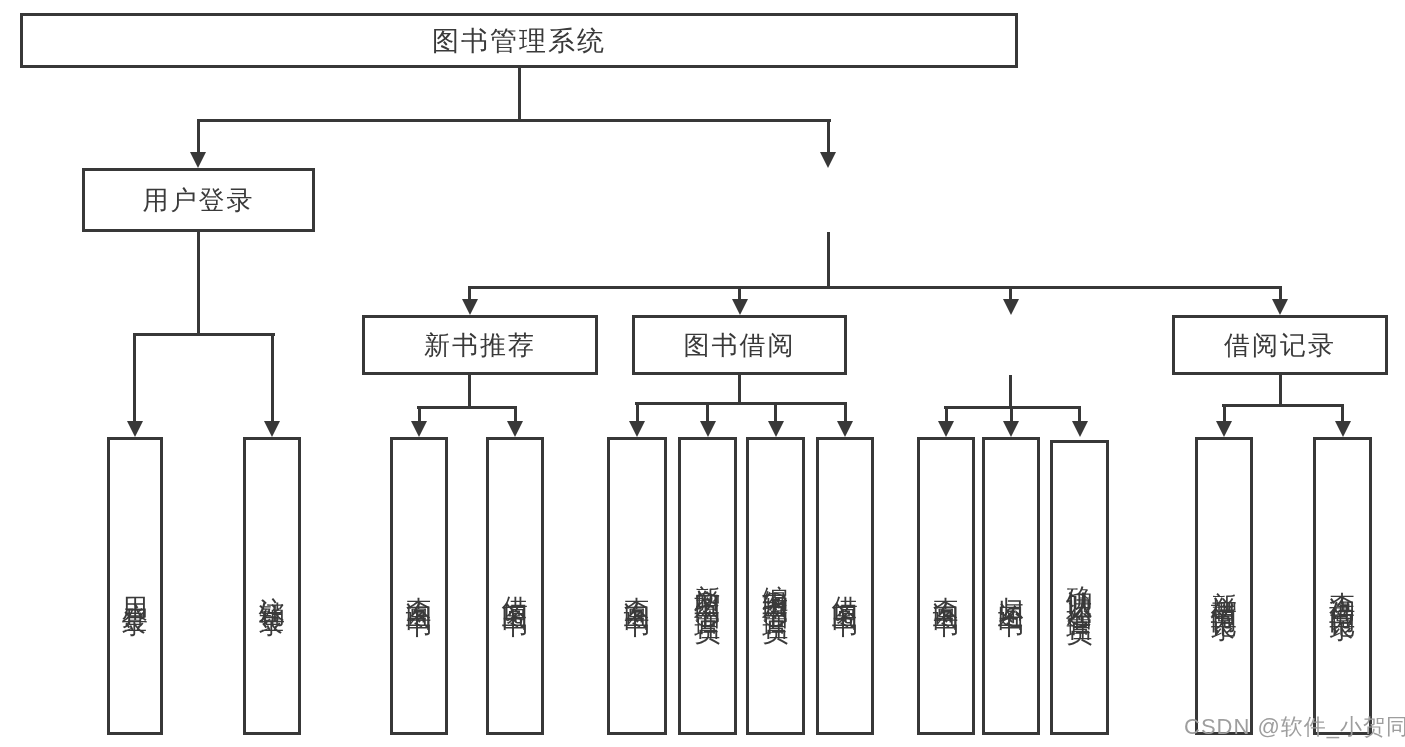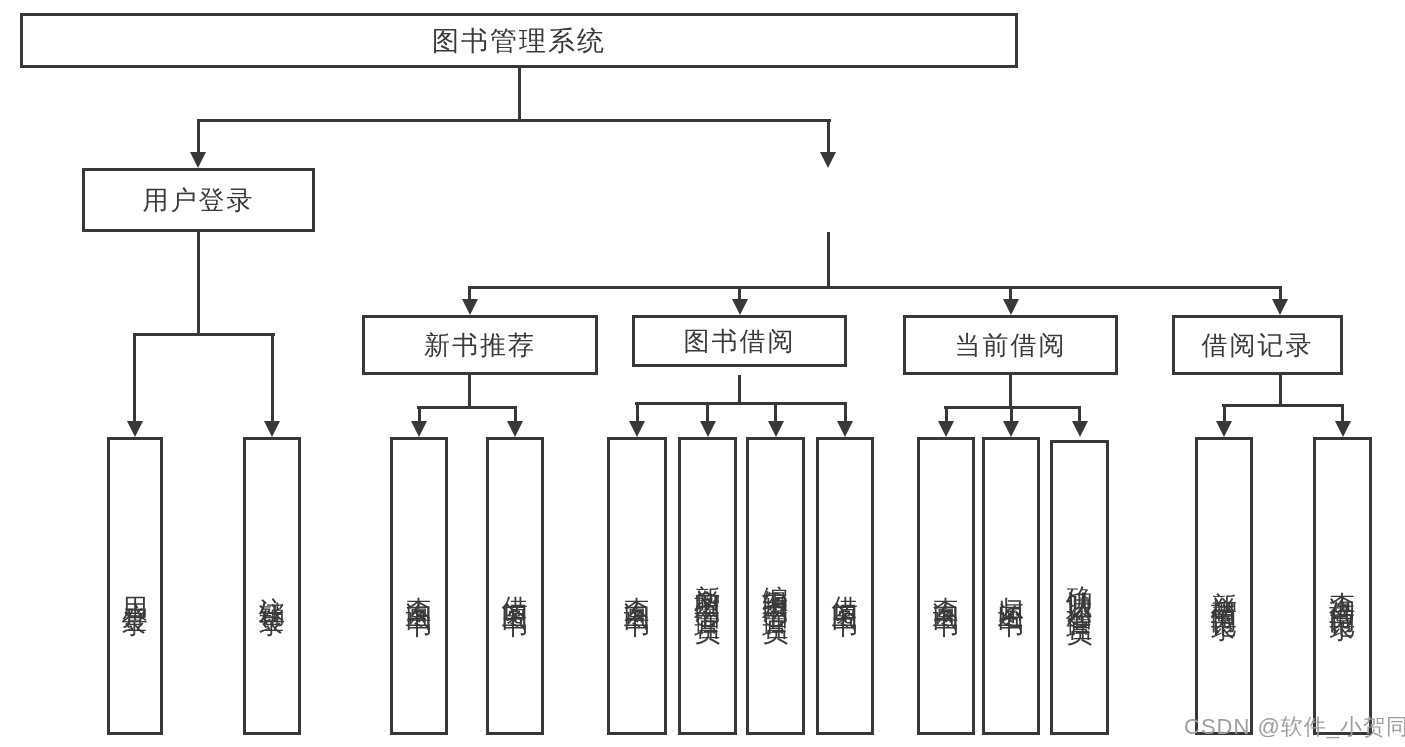--- a/index.html
+++ b/index.html
@@ -61,23 +61,22 @@
   <div class="cl" style="left:468px;top:286px;width:3px;height:16px"></div>
   <div class="ah" style="left:462px;top:299px"></div>
   <div class="cl" style="left:738px;top:286px;width:3px;height:16px"></div>
   <div class="ah" style="left:732px;top:299px"></div>
   <div class="cl" style="left:1009px;top:286px;width:3px;height:16px"></div>
   <div class="ah" style="left:1003px;top:299px"></div>
   <div class="cl" style="left:1279px;top:286px;width:3px;height:16px"></div>
   <div class="ah" style="left:1272px;top:299px"></div>
 
   <div class="box hbox" style="left:362px;top:315px;width:236px;height:60px">新书推荐</div>
-  <div class="box hbox" style="left:632px;top:315px;width:215px;height:52px">图书借阅</div>
-  <div class="box hbox" style="left:903px;top:315px;width:215px;height:60px">当前借阅</div>
-  <div class="box hbox" style="left:1172px;top:315px;width:171px;height:60px">借阅记录</div>
+  <div class="box hbox" style="left:632px;top:315px;width:215px;height:60px">图书借阅</div>
+  <div class="box hbox" style="left:1172px;top:315px;width:216px;height:60px">借阅记录</div>
 
   <div class="cl" style="left:468px;top:375px;width:3px;height:33px"></div>
   <div class="cl" style="left:417px;top:406px;width:100px;height:3px"></div>
   <div class="cl" style="left:418px;top:406px;width:3px;height:17px"></div>
   <div class="ah" style="left:411px;top:421px"></div>
   <div class="cl" style="left:514px;top:406px;width:3px;height:17px"></div>
   <div class="ah" style="left:507px;top:421px"></div>
 
   <div class="cl" style="left:738px;top:375px;width:3px;height:29px"></div>
   <div class="cl" style="left:635px;top:402px;width:212px;height:3px"></div>

